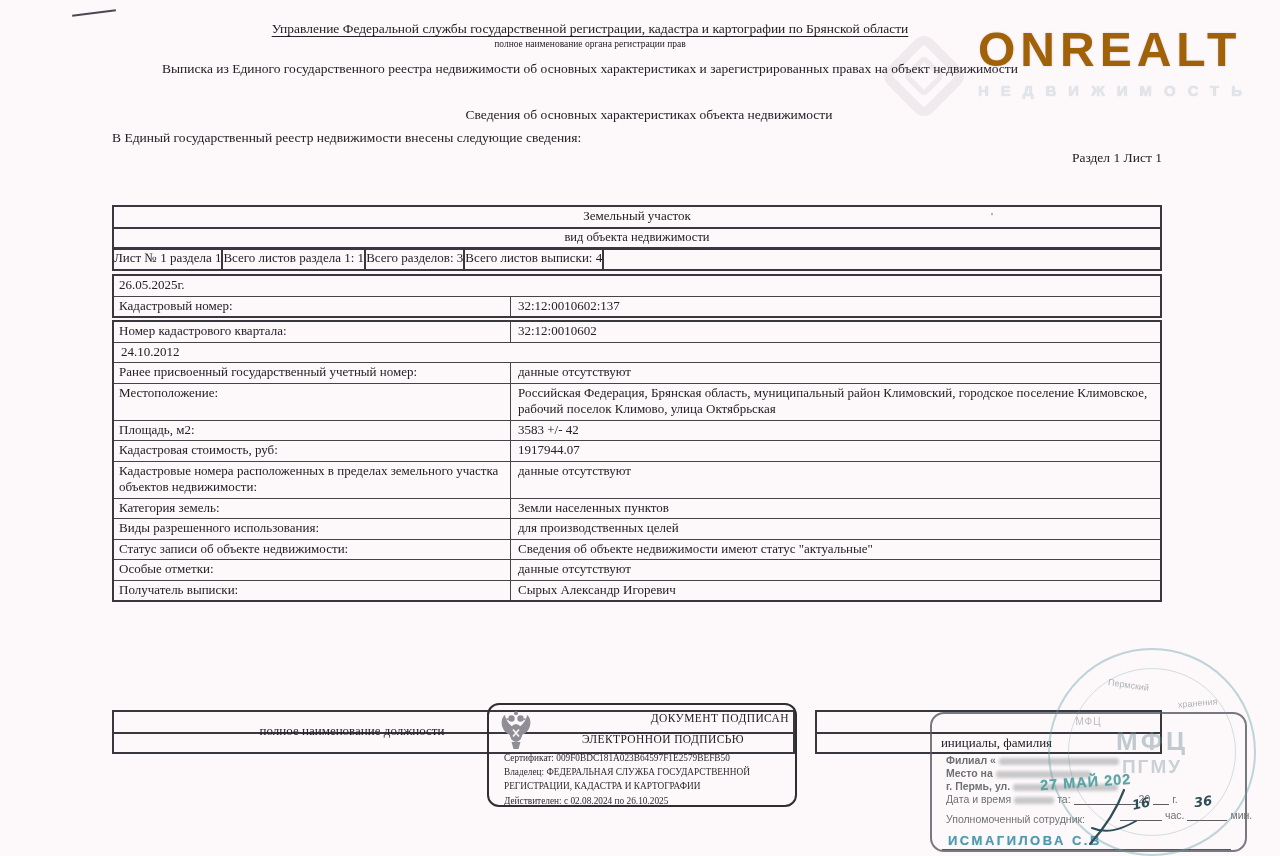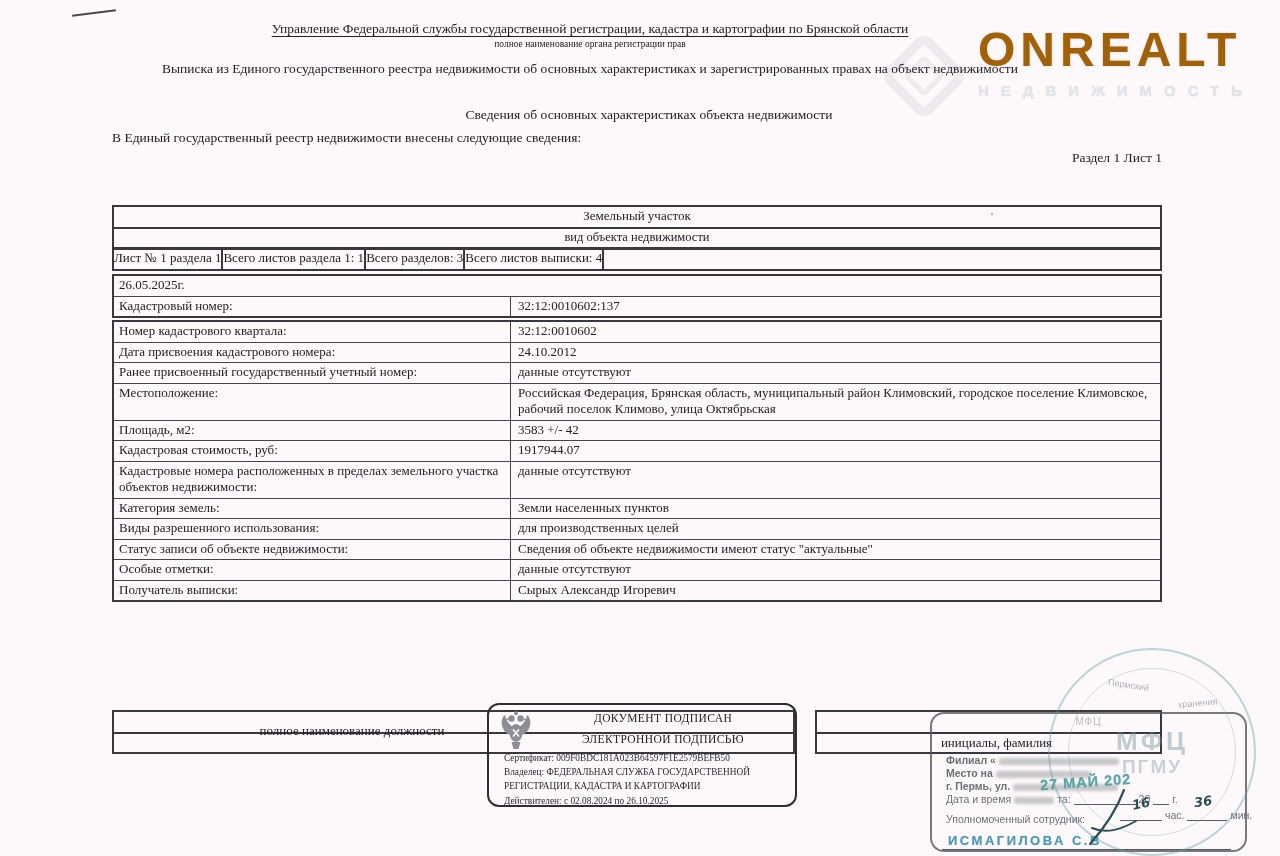--- a/index.html
+++ b/index.html
@@ -44,21 +44,21 @@
   .sig-table{position:absolute;border:2px solid #39383e;box-sizing:border-box;}
   .sig-left{left:0;top:10px;width:683px;height:44px;}
   .sig-right{left:703px;top:10px;width:347px;height:44px;}
   .sig-r1{height:20px;border-bottom:2px solid #39383e;}
   .sig-cap{position:absolute;top:23px;text-align:center;font-size:13px;}
   .cap-left{left:90px;width:300px;}
   .cap-right{left:0;width:100%;padding-left:8px;}
   
   .esign{position:absolute;left:375px;top:3px;width:310px;height:104px;border:2.5px solid #2f2e34;
          border-radius:12px;z-index:3;box-sizing:border-box;}
-  .es-t1{position:absolute;top:7px;left:48px;right:6px;text-align:center;font-size:11.5px;letter-spacing:.4px;}
+  .es-t1{position:absolute;top:7px;left:48px;right:6px;text-align:right;font-size:11.5px;letter-spacing:.4px;}
   .es-t2{position:absolute;top:28px;left:48px;right:6px;text-align:center;font-size:11.5px;letter-spacing:.4px;}
   .es-cert{position:absolute;top:46px;left:15px;right:4px;font-size:9.3px;line-height:14.2px;color:#2b2a30;}
   .es-emblem{position:absolute;left:9px;top:4px;width:36px;height:42px;}
   
   .mfc{position:absolute;left:818px;top:12px;width:317px;height:140px;border:2px solid rgba(86,89,96,.8);
        border-radius:14px;z-index:4;font-family:"Liberation Sans",sans-serif;color:#6d7175;
        font-size:10.5px;box-sizing:border-box;}
   .mfc-hdr{position:absolute;top:2px;left:0;right:0;text-align:center;opacity:.45;font-size:10px;letter-spacing:1px;}
   .mfc-line{position:absolute;left:14px;white-space:nowrap;}
   .m-filial{top:40px;}.m-place{top:53px;}.m-city{top:66px;}.m-datetime{top:79px;}
@@ -145,21 +145,20 @@
   </div>
 
   <div class="tbl tbl-b">
 
       <div class="t-row">
         <div class="c-label">Номер кадастрового квартала:</div>
         <div class="c-value">32:12:0010602</div>
       </div>
 
       <div class="t-row">
-        <div class="c-label">Дата присвоения кадастрового номера:</div>
         <div class="c-value">24.10.2012</div>
       </div>
 
       <div class="t-row">
         <div class="c-label">Ранее присвоенный государственный учетный номер:</div>
         <div class="c-value">данные отсутствуют</div>
       </div>
 
       <div class="t-row">
         <div class="c-label">Местоположение:</div>

